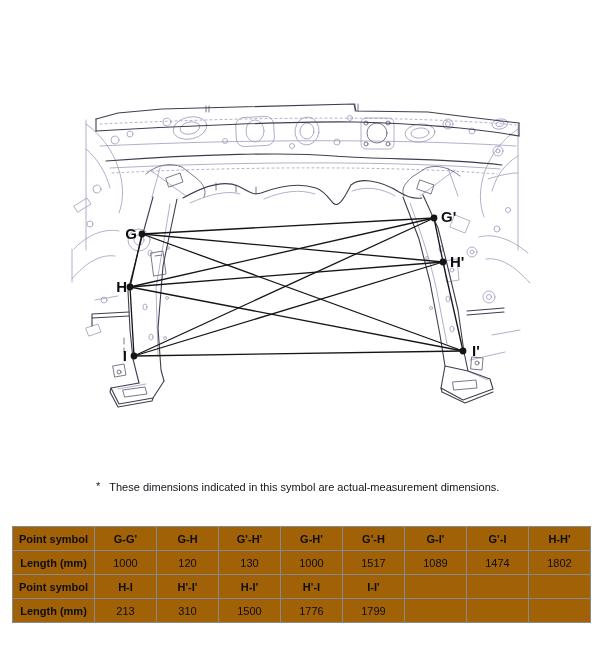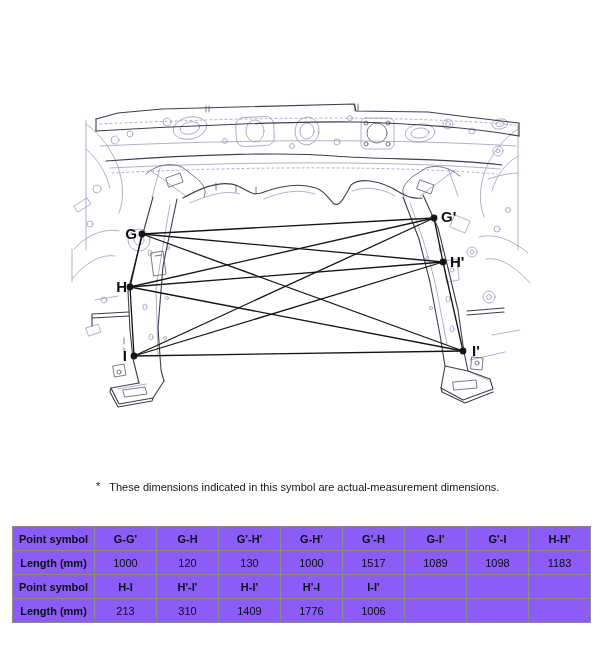--- a/index.html
+++ b/index.html
@@ -8,21 +8,21 @@
   .diagram-wrap{position:absolute;left:0;top:0;width:600px;height:470px;}
   svg{display:block;}
   
   .note{position:absolute;left:96px;top:481px;font-size:11px;color:#14141c;
         display:flex;align-items:flex-start;white-space:nowrap;}
   .note .mark{margin-right:9px;position:relative;top:-1px;font-size:11px;}
   
   .dim-table{position:absolute;left:12px;top:526px;border-collapse:collapse;
              table-layout:fixed;font-size:11px;color:#0d0d14;}
   .dim-table td{border:1px solid #8a8a8a;height:23px;text-align:center;
-                vertical-align:middle;padding:0 2px;background:#8b5cf6;}
+                vertical-align:middle;padding:0 2px;background:#a16207;}
   .dim-table{border:1px solid #636363;}
   .dim-table td.b{font-weight:bold;}
 </style>
 </head>
 <body>
 
 <div class="page">
 
   <div class="diagram-wrap">
     <svg width="600" height="470" viewBox="0 0 600 470">
@@ -215,41 +215,41 @@
           <td class="b">H-H'</td>
         </tr>
         <tr>
           <td class="b">Length (mm)</td>
           <td>1000</td>
           <td>120</td>
           <td>130</td>
           <td>1000</td>
           <td>1517</td>
           <td>1089</td>
-          <td>1098</td>
-          <td>1183</td>
+          <td>1474</td>
+          <td>1802</td>
         </tr>
         <tr>
           <td class="b">Point symbol</td>
           <td class="b">H-I</td>
           <td class="b">H'-I'</td>
           <td class="b">H-I'</td>
           <td class="b">H'-I</td>
           <td class="b">I-I'</td>
           <td class="b"></td>
           <td class="b"></td>
           <td class="b"></td>
         </tr>
         <tr>
           <td class="b">Length (mm)</td>
           <td>213</td>
           <td>310</td>
-          <td>1409</td>
+          <td>1500</td>
           <td>1776</td>
-          <td>1006</td>
+          <td>1799</td>
           <td></td>
           <td></td>
           <td></td>
         </tr>
       </tbody>
   </table>
 
 </div>
 
 </body></html>

